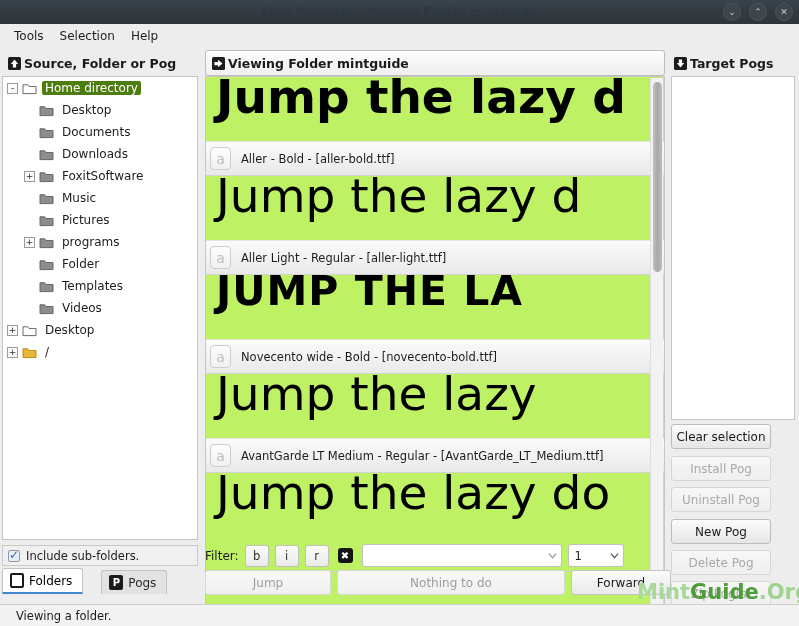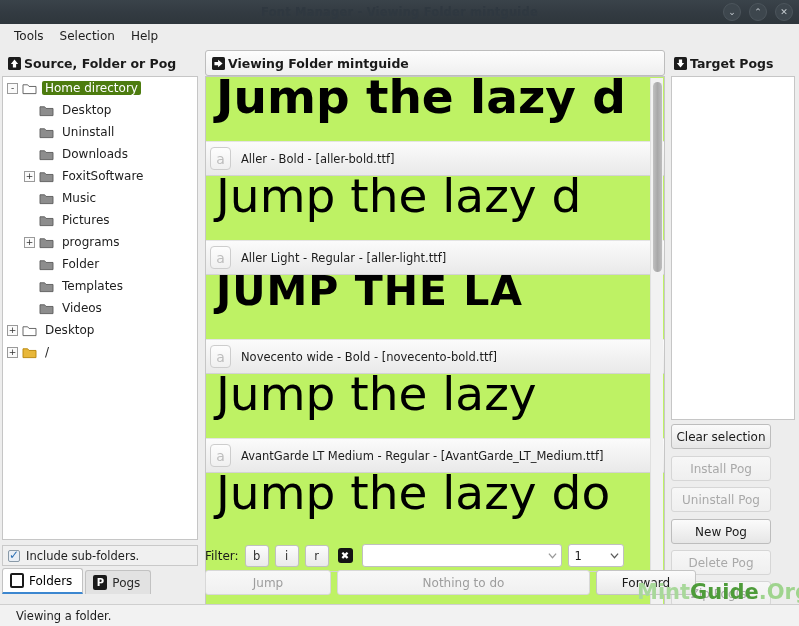--- a/index.html
+++ b/index.html
@@ -85,21 +85,21 @@
     content: "✓"; position: absolute; left: 0px; top: -3px;
     font-size: 12px; color: #2a6fb5; font-weight: bold;
   }
 
   
   .tabs { position: absolute; left: 2px; top: 568px; display: flex; align-items: flex-end; }
   .tab {
     display: flex; align-items: center; gap: 5px;
     padding: 4px 10px 4px 7px; font-size: 12px; cursor: pointer;
     border: 1px solid #c2c2c2; border-bottom: none;
-    border-radius: 3px 3px 0 0; margin-right: 2px;
+    border-radius: 3px 3px 0 0; margin-right: 18px;
   }
   .tab.active { background: #fff; border-bottom: 2px solid #3c87d0; }
   .tab.inactive { background: #e2e2e2; color: #2b2b2b; }
   .tab-ico {
     width: 14px; height: 15px; border-radius: 2px; flex: none;
     display: flex; align-items: center; justify-content: center;
     font-size: 10px; font-weight: bold;
   }
   .tab-ico.white { background: #fff; border: 2px solid #1a1a1a; }
   .tab-ico.dark { background: #1a1a1a; color: #fff; }
@@ -266,21 +266,21 @@
           <path d="M1 3 H6 L7.5 4.8 H15 V12.5 H1 Z" fill="#8d8d8d" stroke="#5e5e5e" stroke-width="1"></path>
         </svg>
         <span class="tree-label">Desktop</span>
       </div>
       <div class="tree-row">
         <span class="indent-sp" style="width:17px"></span>
         <span class="expander blank"></span>
         <svg class="folder-ico" viewBox="0 0 16 14">
           <path d="M1 3 H6 L7.5 4.8 H15 V12.5 H1 Z" fill="#8d8d8d" stroke="#5e5e5e" stroke-width="1"></path>
         </svg>
-        <span class="tree-label">Uninstall</span>
+        <span class="tree-label">Documents</span>
       </div>
       <div class="tree-row">
         <span class="indent-sp" style="width:17px"></span>
         <span class="expander blank"></span>
         <svg class="folder-ico" viewBox="0 0 16 14">
           <path d="M1 3 H6 L7.5 4.8 H15 V12.5 H1 Z" fill="#8d8d8d" stroke="#5e5e5e" stroke-width="1"></path>
         </svg>
         <span class="tree-label">Downloads</span>
       </div>
       <div class="tree-row">
@@ -435,21 +435,21 @@
     <div class="combo narrow">
       <span>1</span>
       <svg class="cv" viewBox="0 0 10 10">
         <path d="M1 3 L5 7.5 L9 3" stroke="#5a5a5a" stroke-width="1.4" fill="none"></path>
       </svg>
     </div>
   </div>
 
   <div class="nav-row">
     <div class="nbtn disabled" style="width:126px;">Jump</div>
-    <div class="nbtn disabled" style="width:253px;">Nothing to do</div>
+    <div class="nbtn disabled" style="width:228px;">Nothing to do</div>
     <div class="nbtn" style="width:100px;">Forward</div>
   </div>
 
   <div class="watermark">
     <span class="wm-a">Mint</span><span class="wm-b">Guide</span><span class="wm-c">.Org</span>
   </div>
 
   <div class="statusbar">
     <span>Viewing a folder.</span>
   </div>

